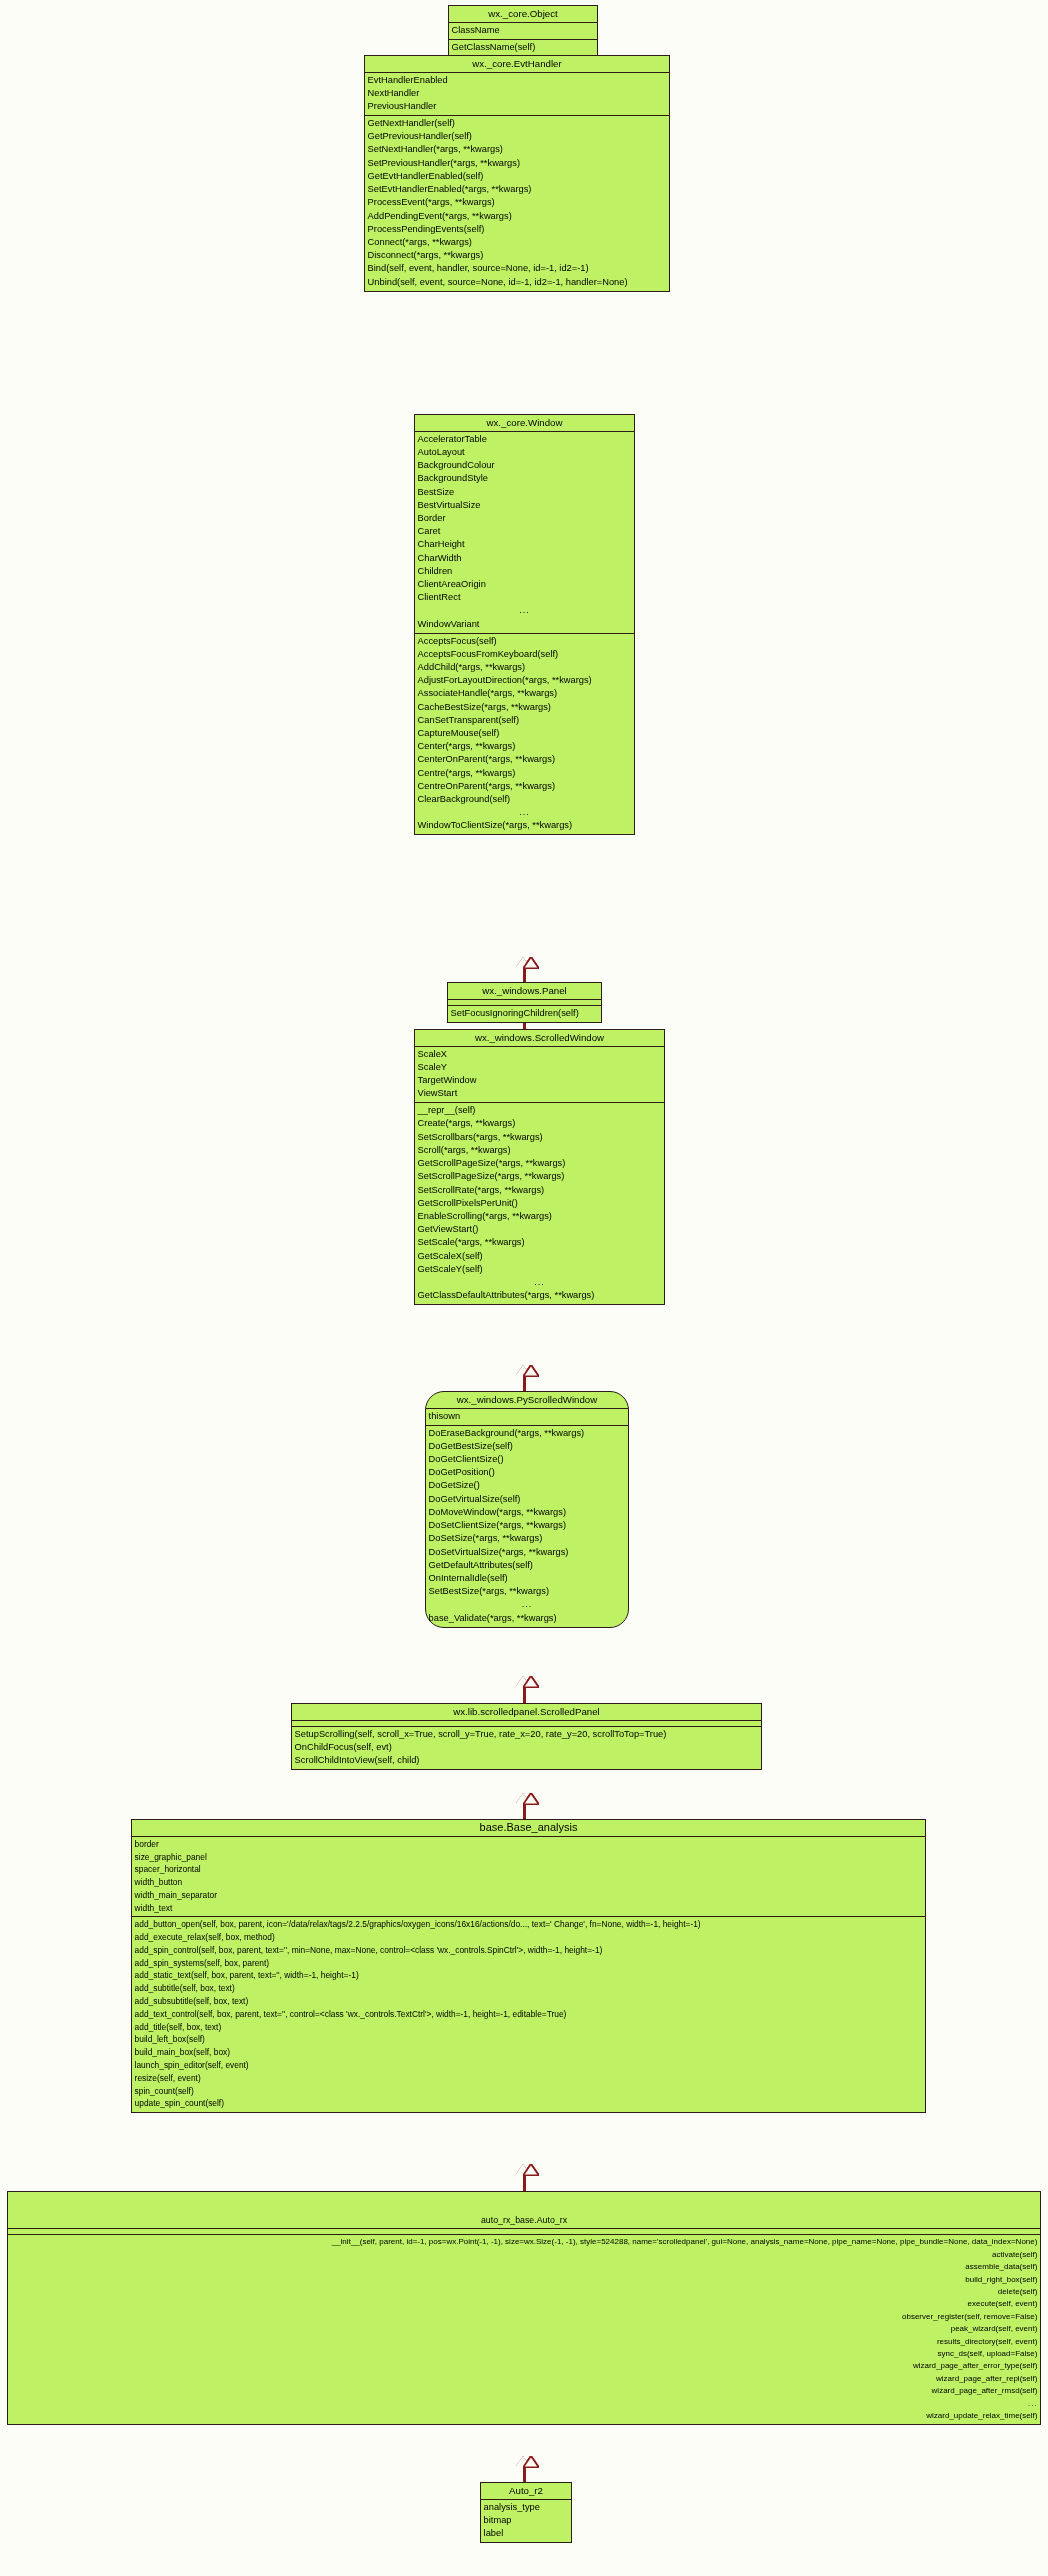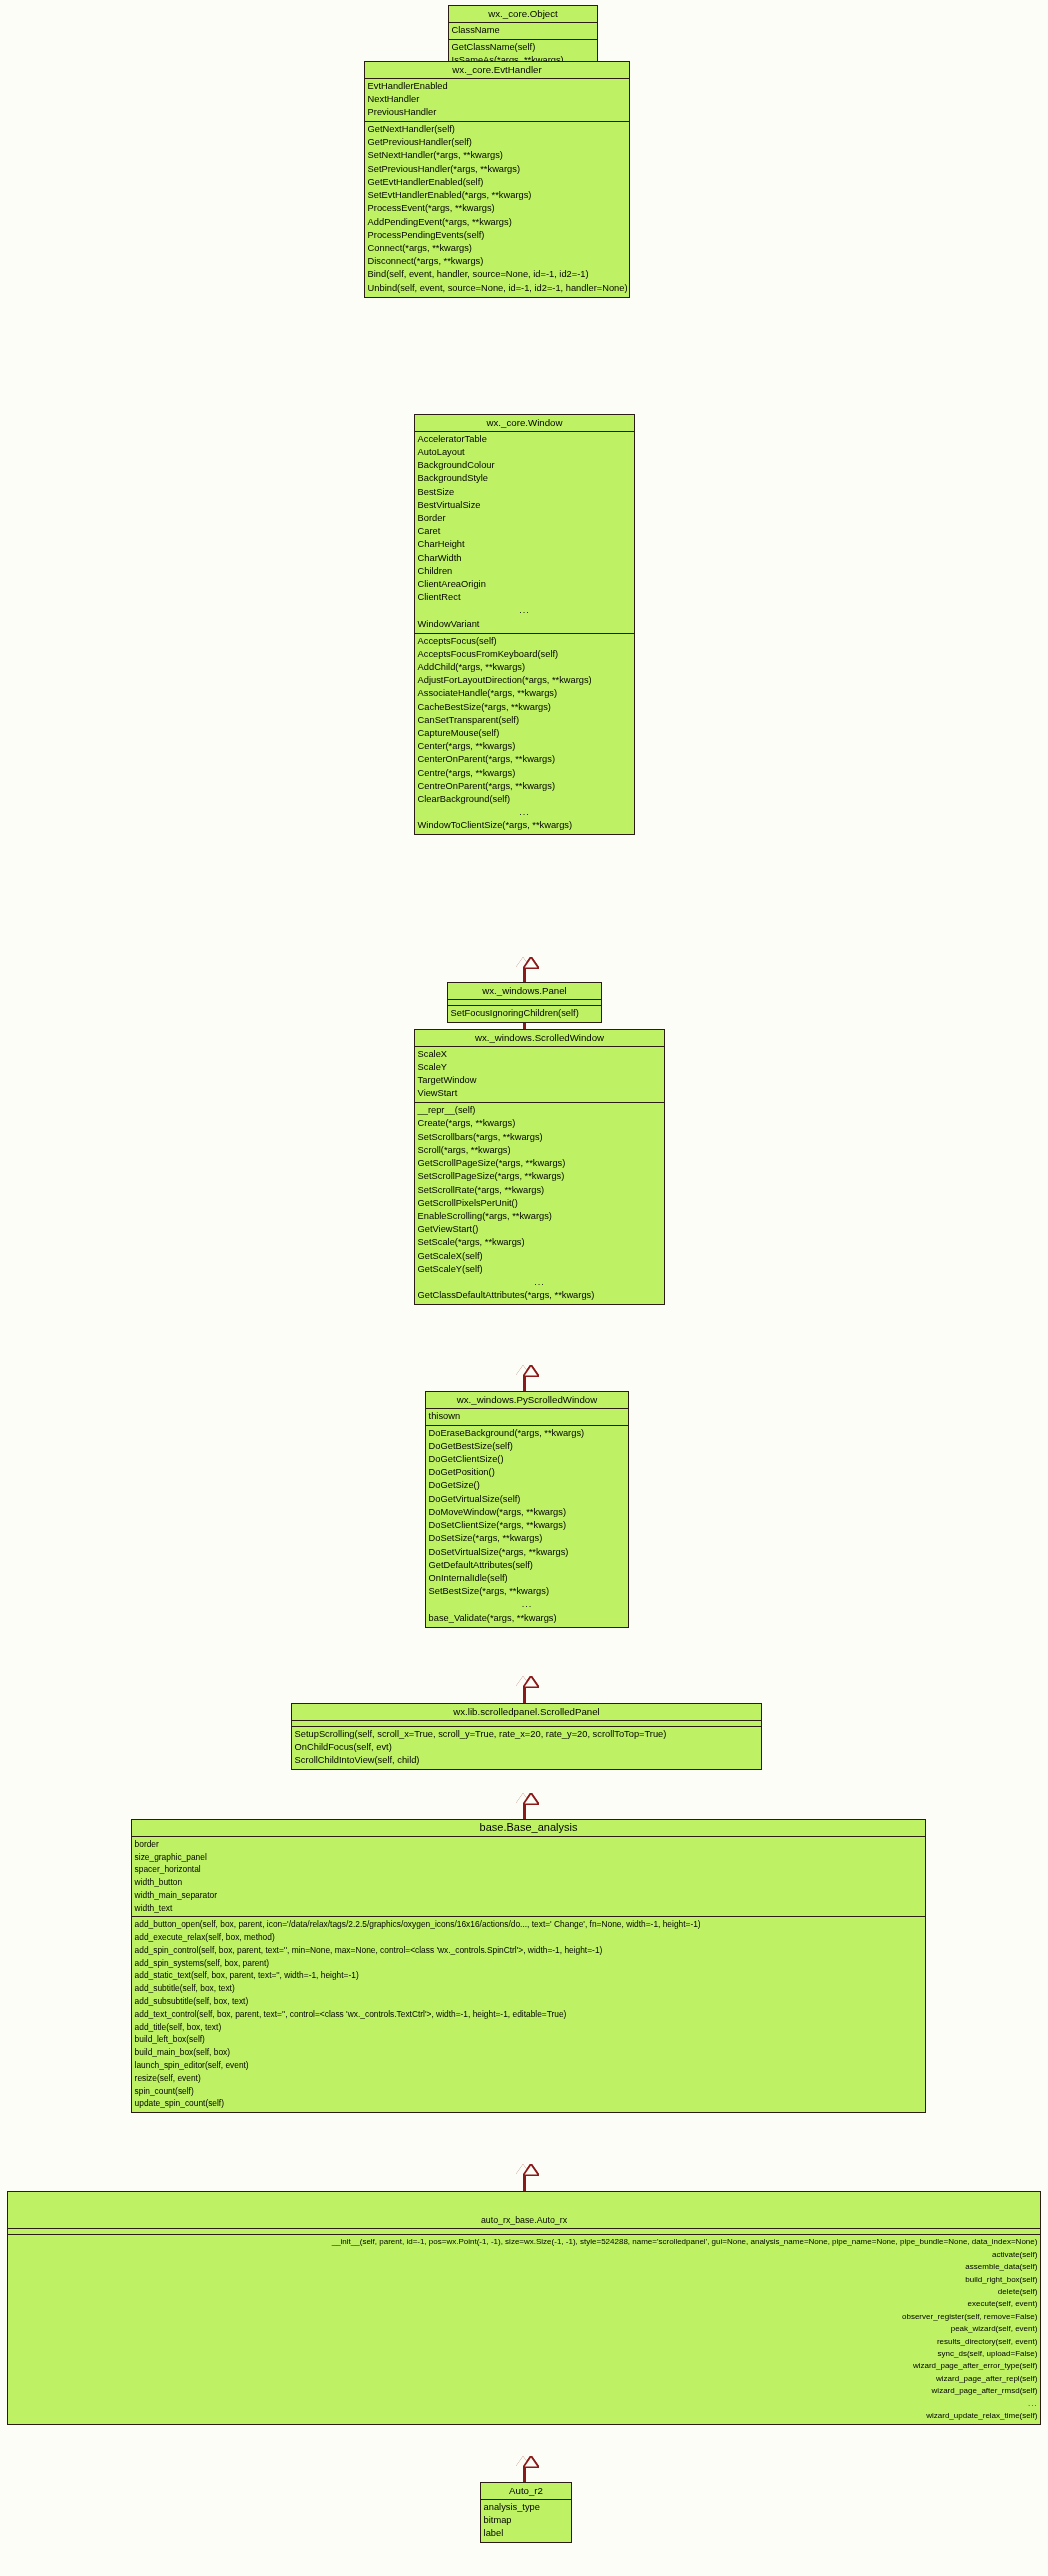--- a/index.html
+++ b/index.html
@@ -152,21 +152,21 @@
     <div class="uml-title">wx._core.Object</div>
     <div class="uml-section">
       <div class="uml-row">ClassName</div>
     </div>
     <div class="uml-section">
       <div class="uml-row">GetClassName(self)</div>
       <div class="uml-row">IsSameAs(*args, **kwargs)</div>
     </div>
   </div>
 
-  <div class="uml-box" style="left:364px; top:55px; width:266px;margin-top:6px;">
+  <div class="uml-box" style="left:364px; top:55px; width:306px;">
     <div class="uml-title">wx._core.EvtHandler</div>
     <div class="uml-section">
       <div class="uml-row">EvtHandlerEnabled</div>
       <div class="uml-row">NextHandler</div>
       <div class="uml-row">PreviousHandler</div>
     </div>
     <div class="uml-section">
       <div class="uml-row">GetNextHandler(self)</div>
       <div class="uml-row">GetPreviousHandler(self)</div>
       <div class="uml-row">SetNextHandler(*args, **kwargs)</div>
@@ -249,21 +249,21 @@
       <div class="uml-row">EnableScrolling(*args, **kwargs)</div>
       <div class="uml-row">GetViewStart()</div>
       <div class="uml-row">SetScale(*args, **kwargs)</div>
       <div class="uml-row">GetScaleX(self)</div>
       <div class="uml-row">GetScaleY(self)</div>
       <div class="uml-row ellipsis">...</div>
       <div class="uml-row">GetClassDefaultAttributes(*args, **kwargs)</div>
     </div>
   </div>
 
-  <div class="uml-box" style="left:425px; top:1391px; width:204px;">
+  <div class="uml-box" style="left:425px; top:1391px; width:204px;border-radius:19px;">
     <div class="uml-title">wx._windows.PyScrolledWindow</div>
     <div class="uml-section">
       <div class="uml-row">thisown</div>
     </div>
     <div class="uml-section">
       <div class="uml-row">DoEraseBackground(*args, **kwargs)</div>
       <div class="uml-row">DoGetBestSize(self)</div>
       <div class="uml-row">DoGetClientSize()</div>
       <div class="uml-row">DoGetPosition()</div>
       <div class="uml-row">DoGetSize()</div>

